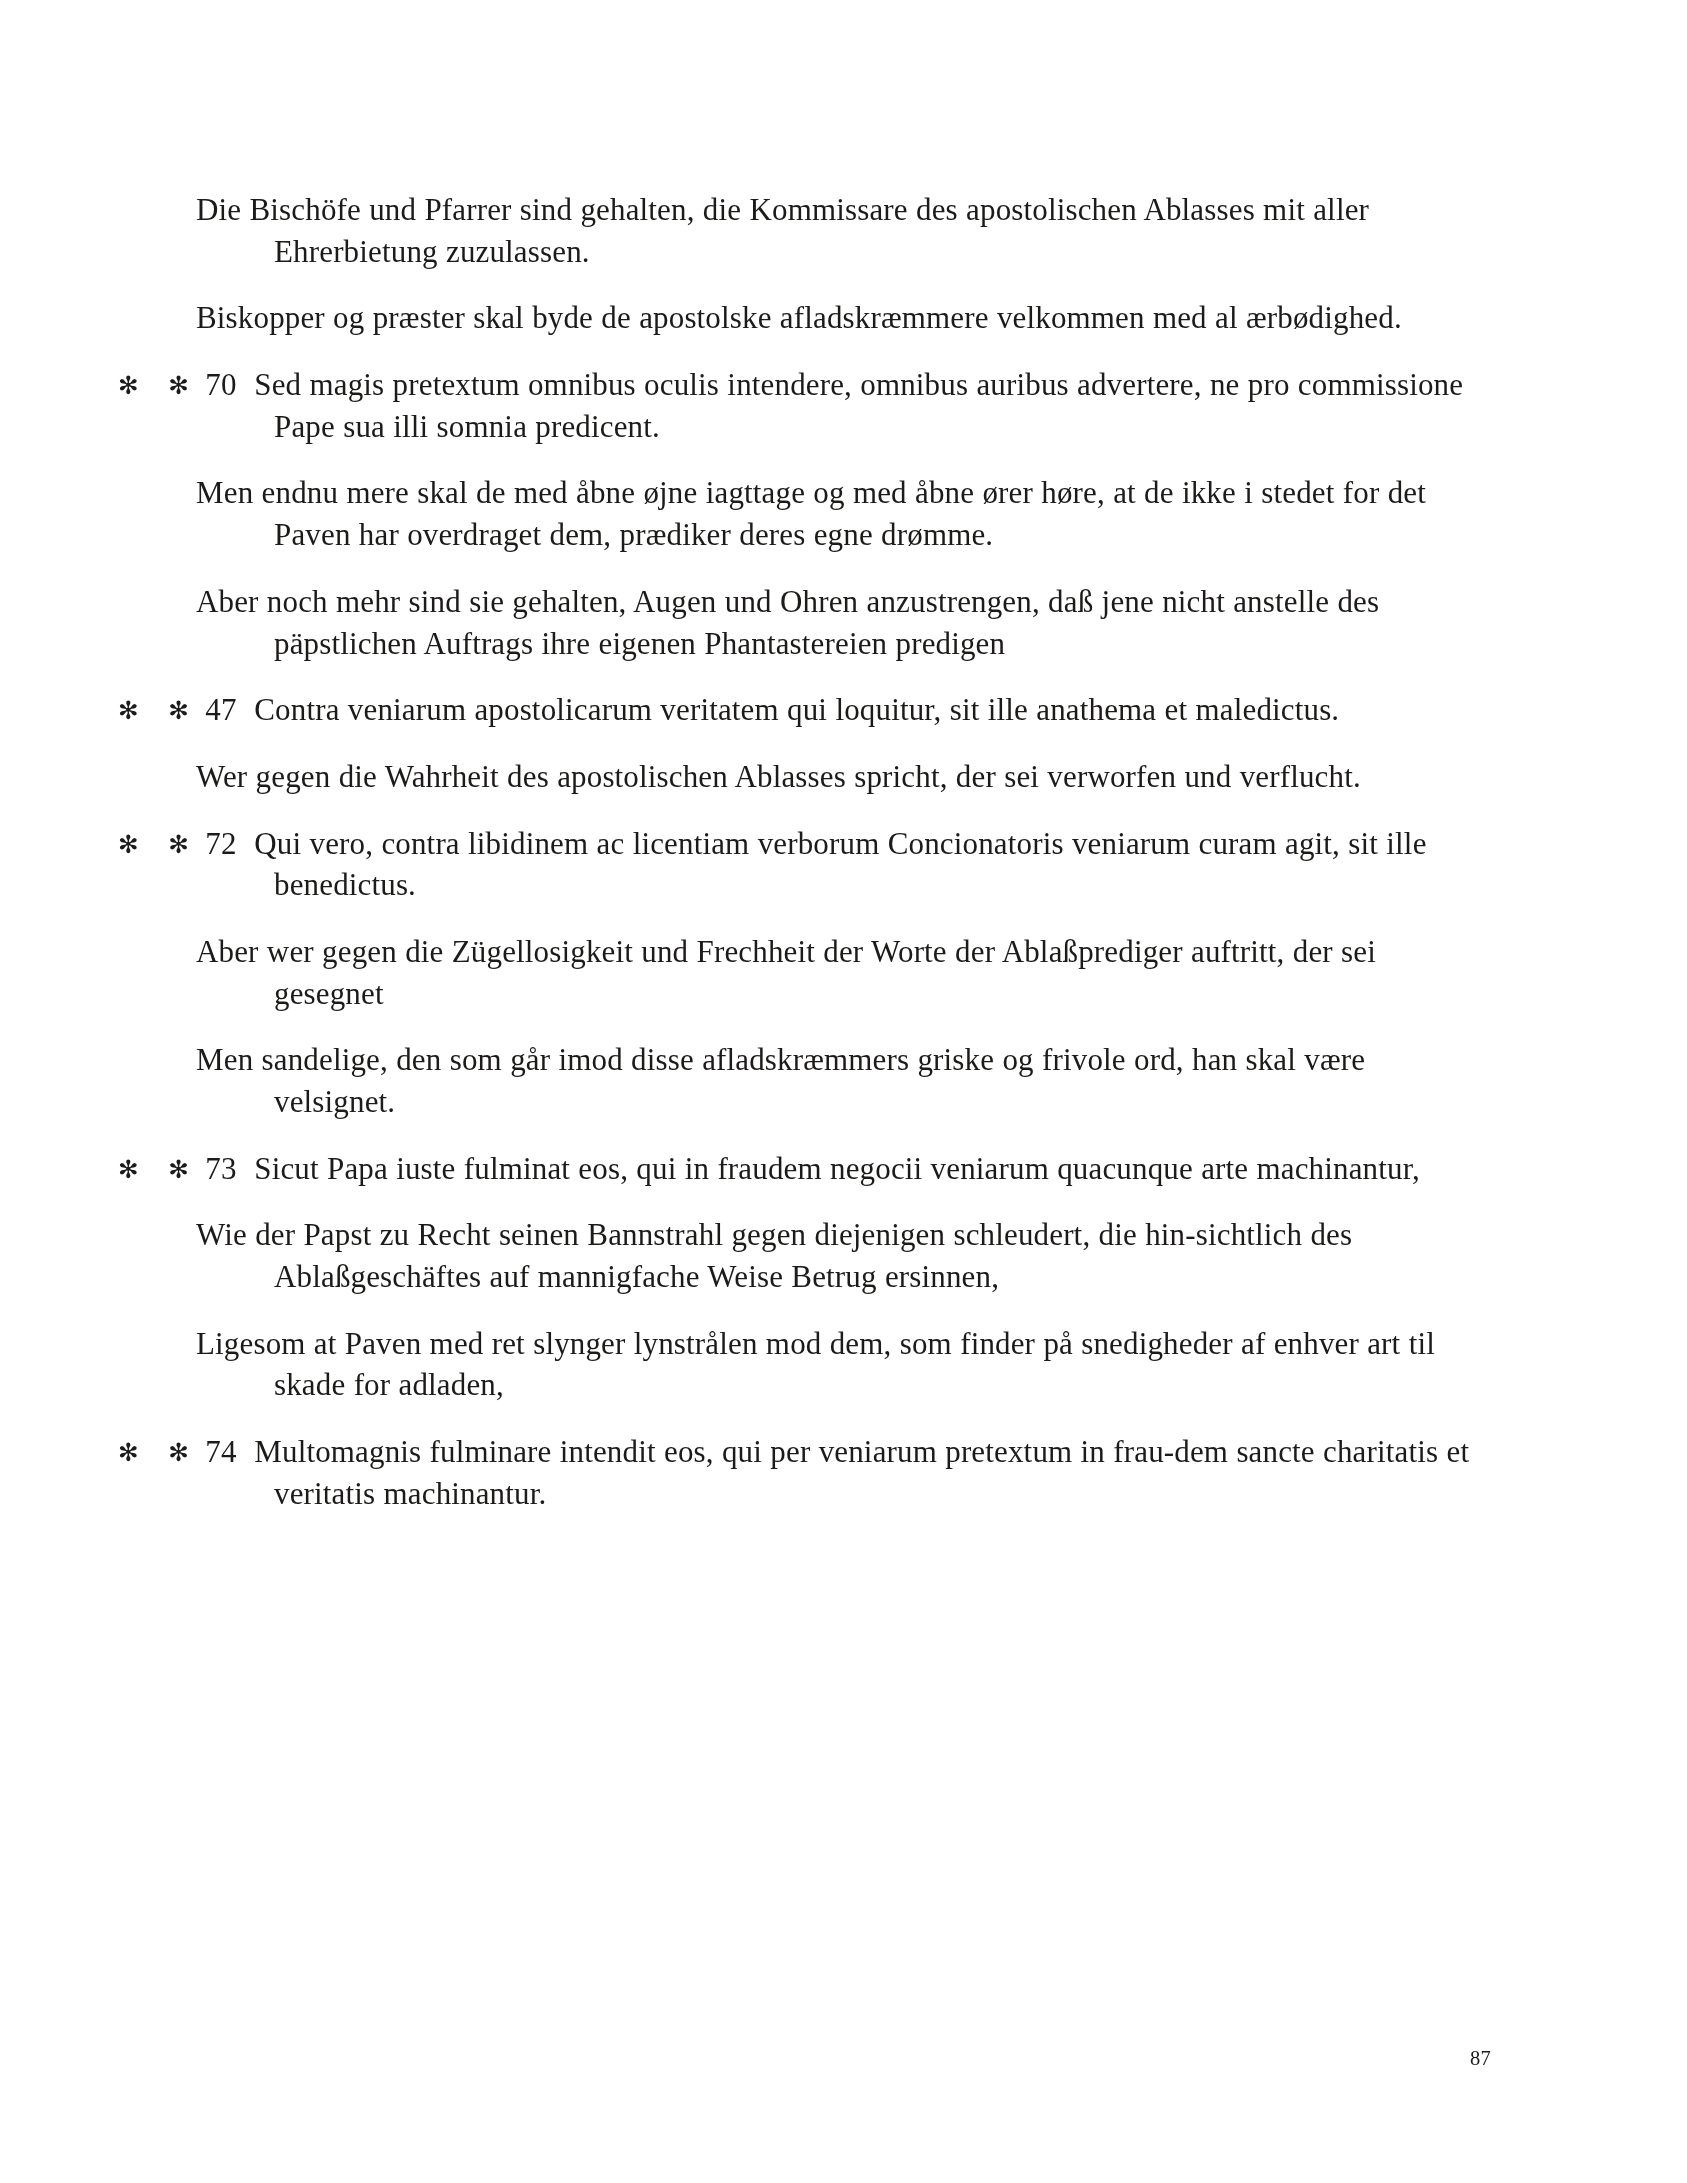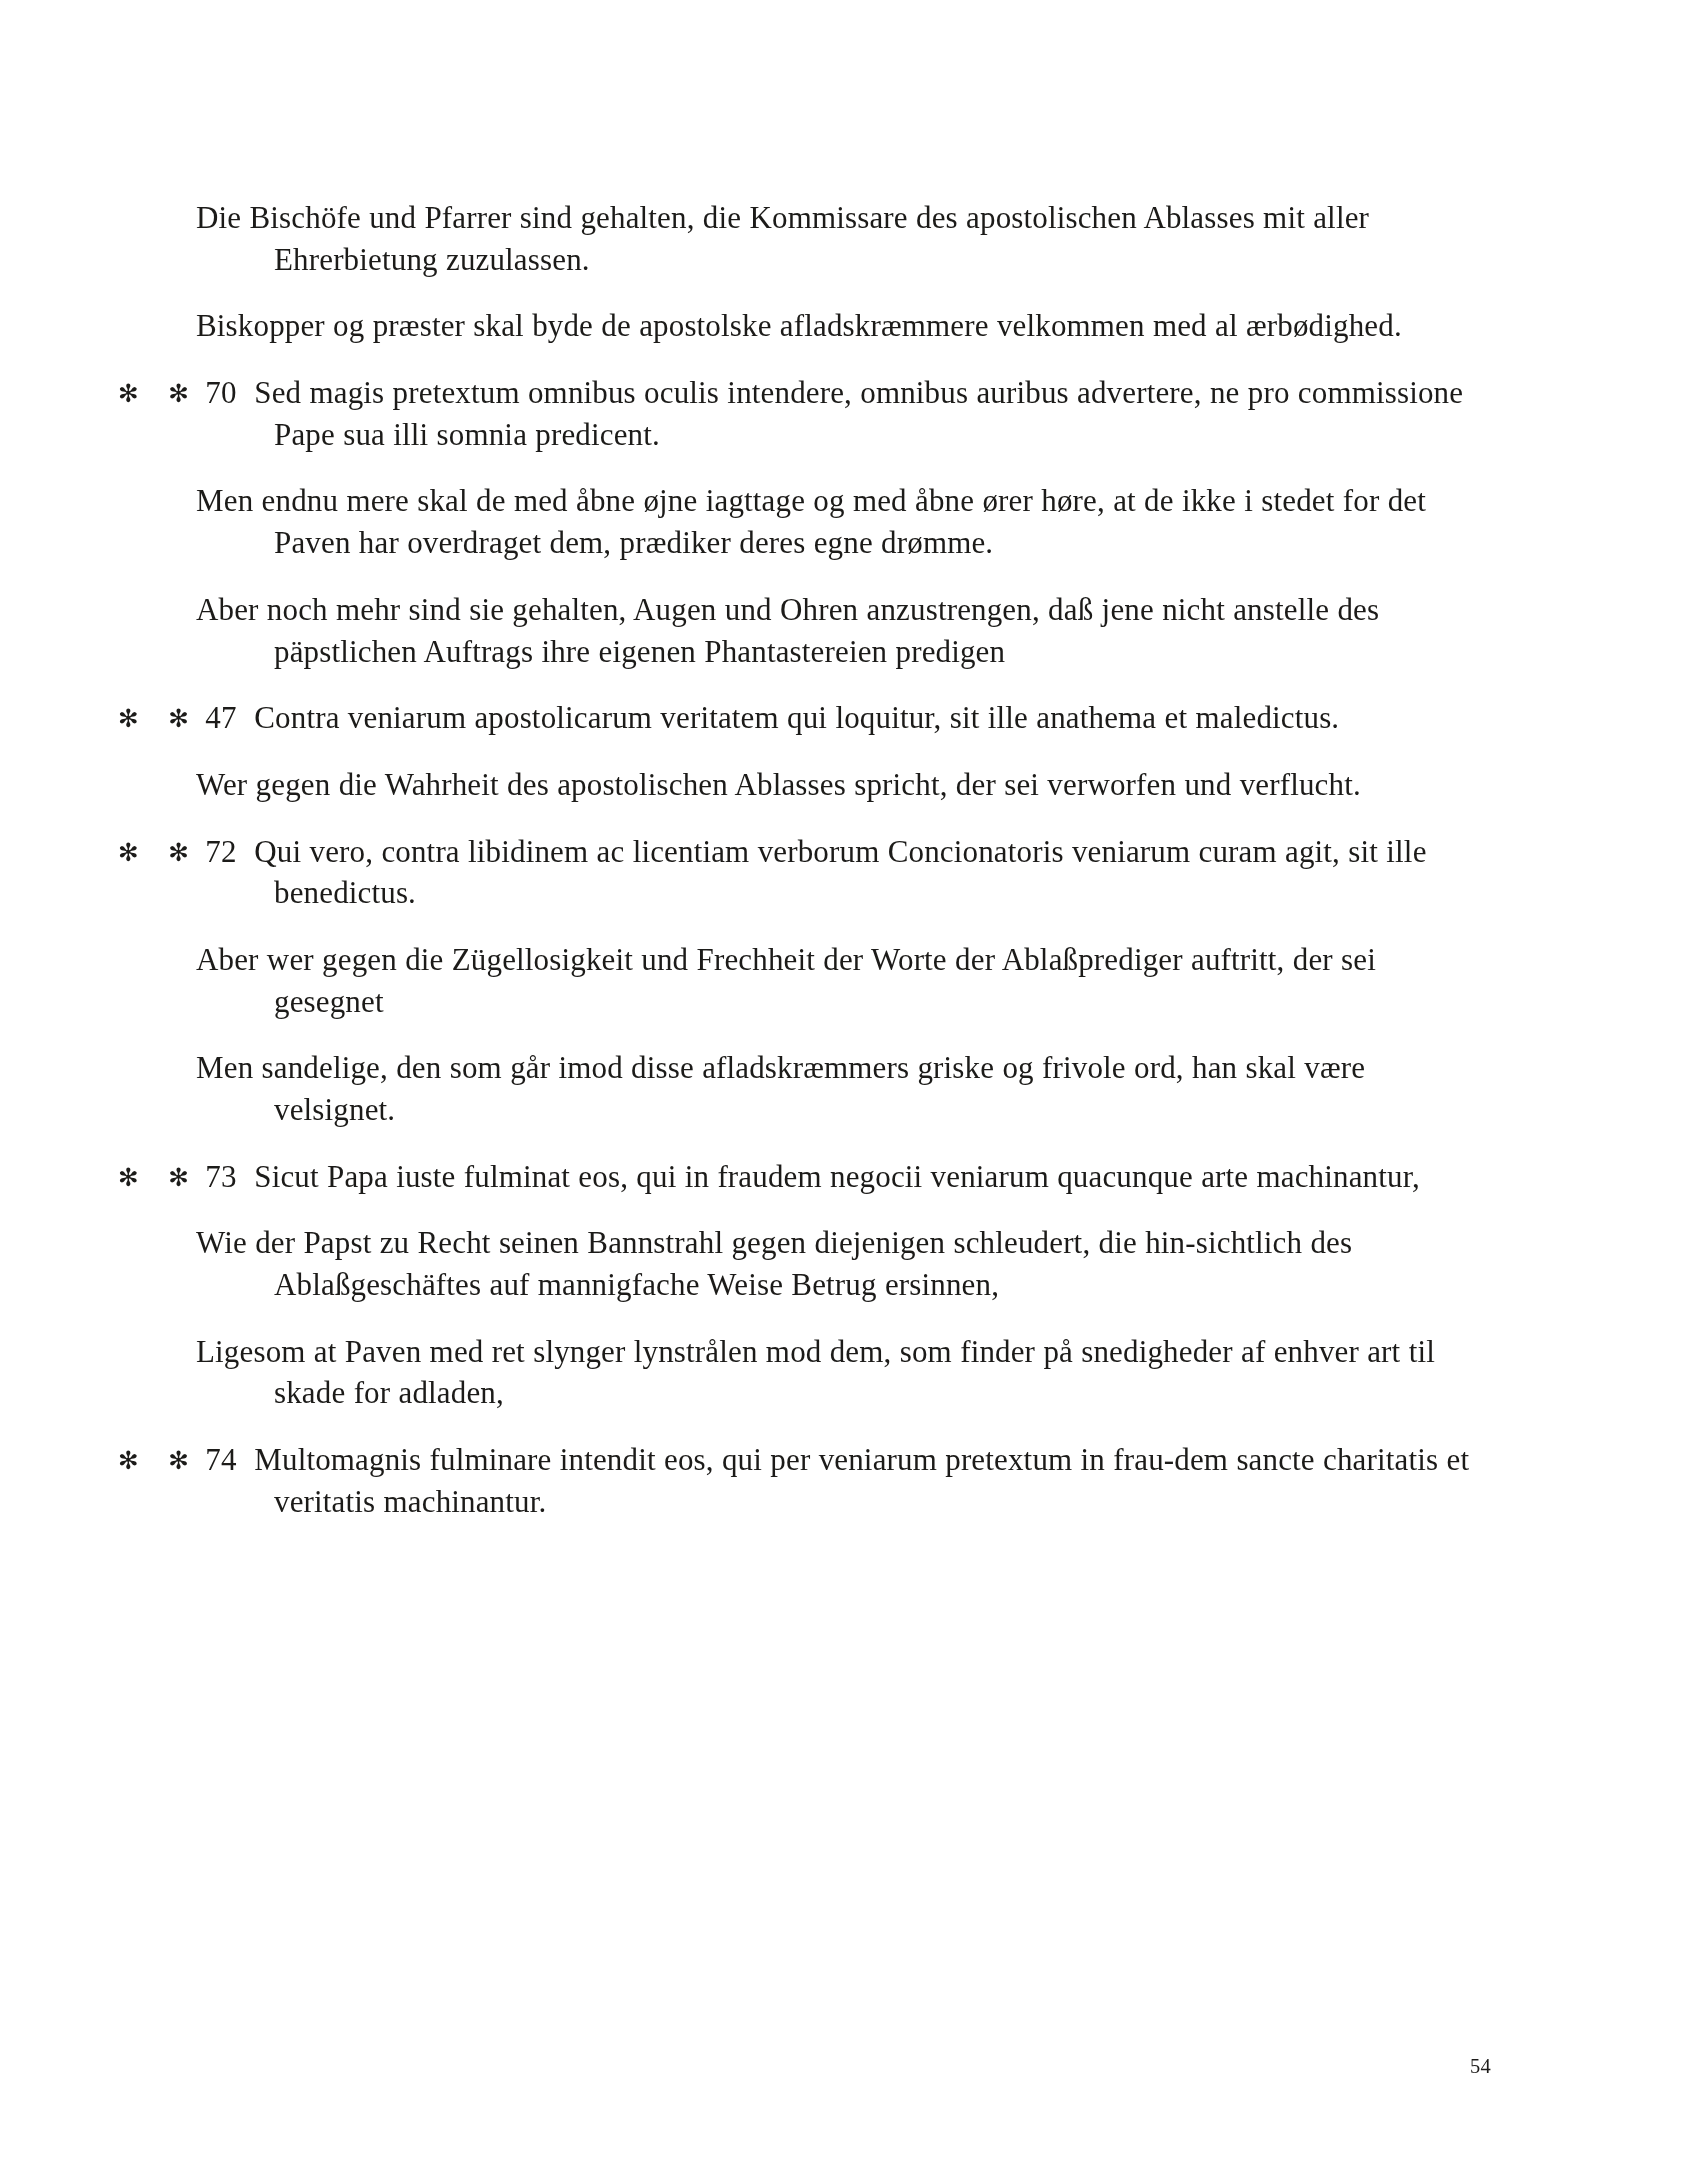--- a/index.html
+++ b/index.html
@@ -16,21 +16,20 @@
     overflow: hidden;
   }
 
   .page {
     position: absolute;
     left: 0;
     top: 0;
     width: 1687px;
     height: 1996px;
     background: #ffffff;
-    margin-top: 8px;
   }
 
   .text-column {
     position: absolute;
     left: 196px;
     top: 189px;
     width: 1291px;
   }
 
   .para {
@@ -154,16 +153,16 @@
     <p class="para">
       <span>Ligesom at Paven med ret slynger lynstrålen mod dem, som finder på snedigheder af enhver art til skade for adladen,</span>
     </p>
 
     <p class="para thesis">
       <span class="marker"><span class="flower">✻</span><span class="marker-space"></span><span class="num">74</span><span class="marker-space"></span><span class="flower">✻</span></span><span class="after-marker"></span><span>Multomagnis fulminare intendit eos, qui per veniarum pretextum in frau-dem sancte charitatis et veritatis machinantur.</span>
     </p>
 
   </div>
 
-  <div class="folio">54</div>
+  <div class="folio">87</div>
 
 </div>
 
 
 </body></html>

